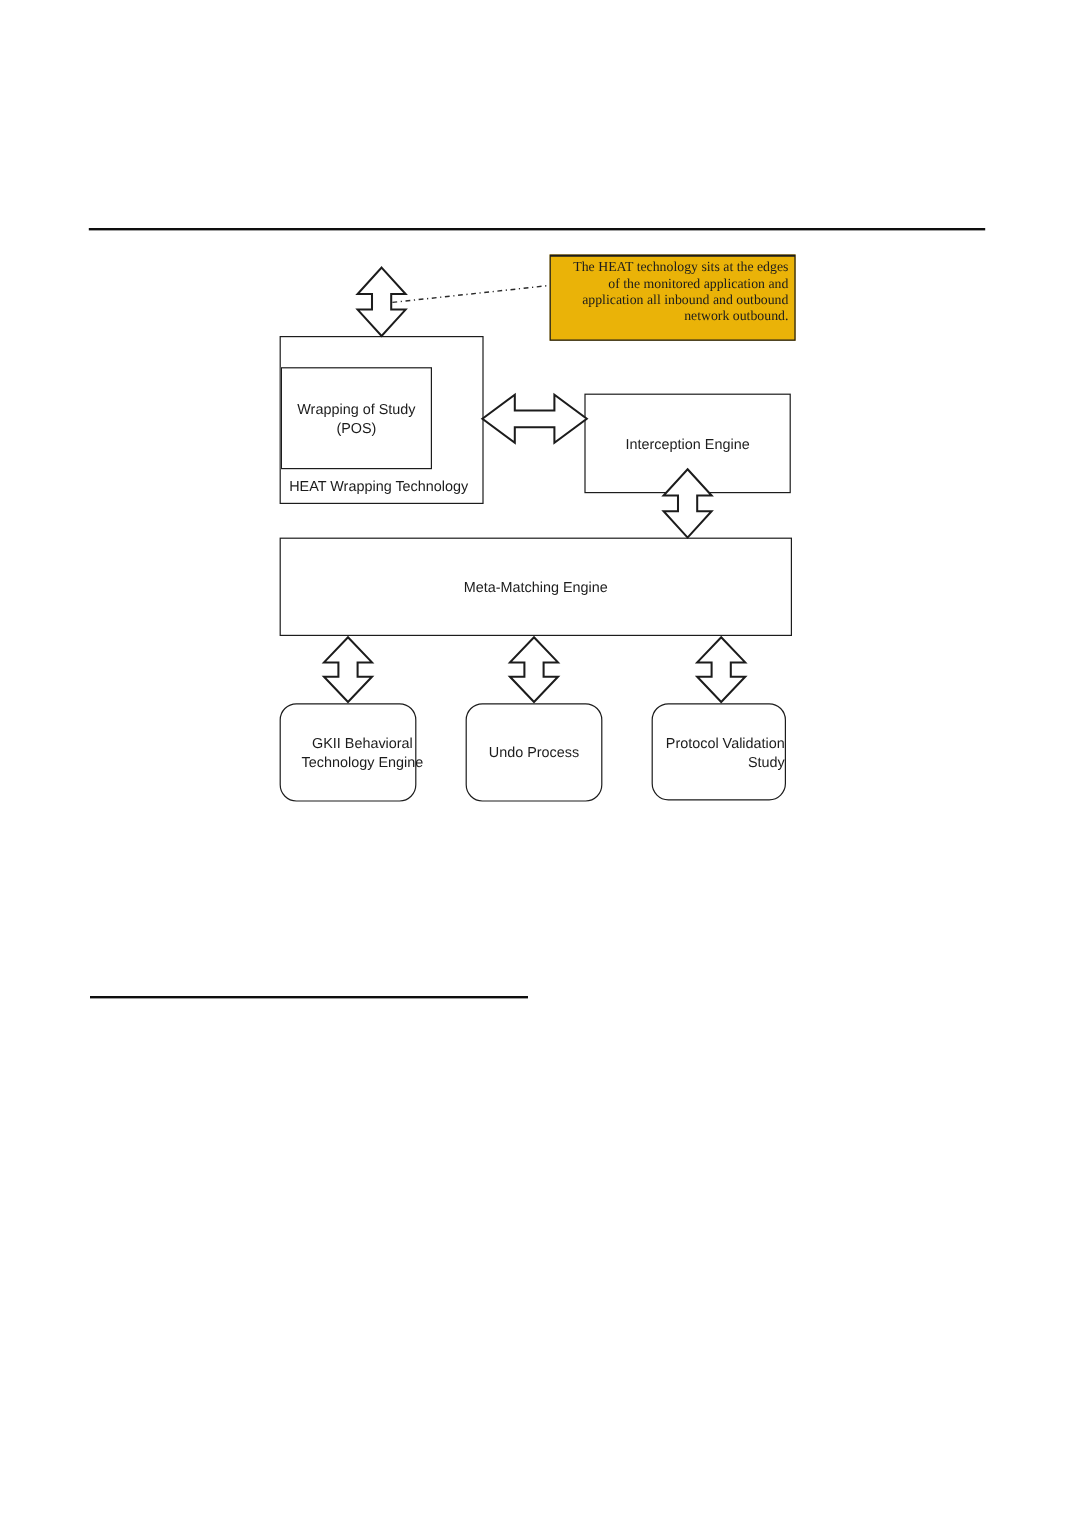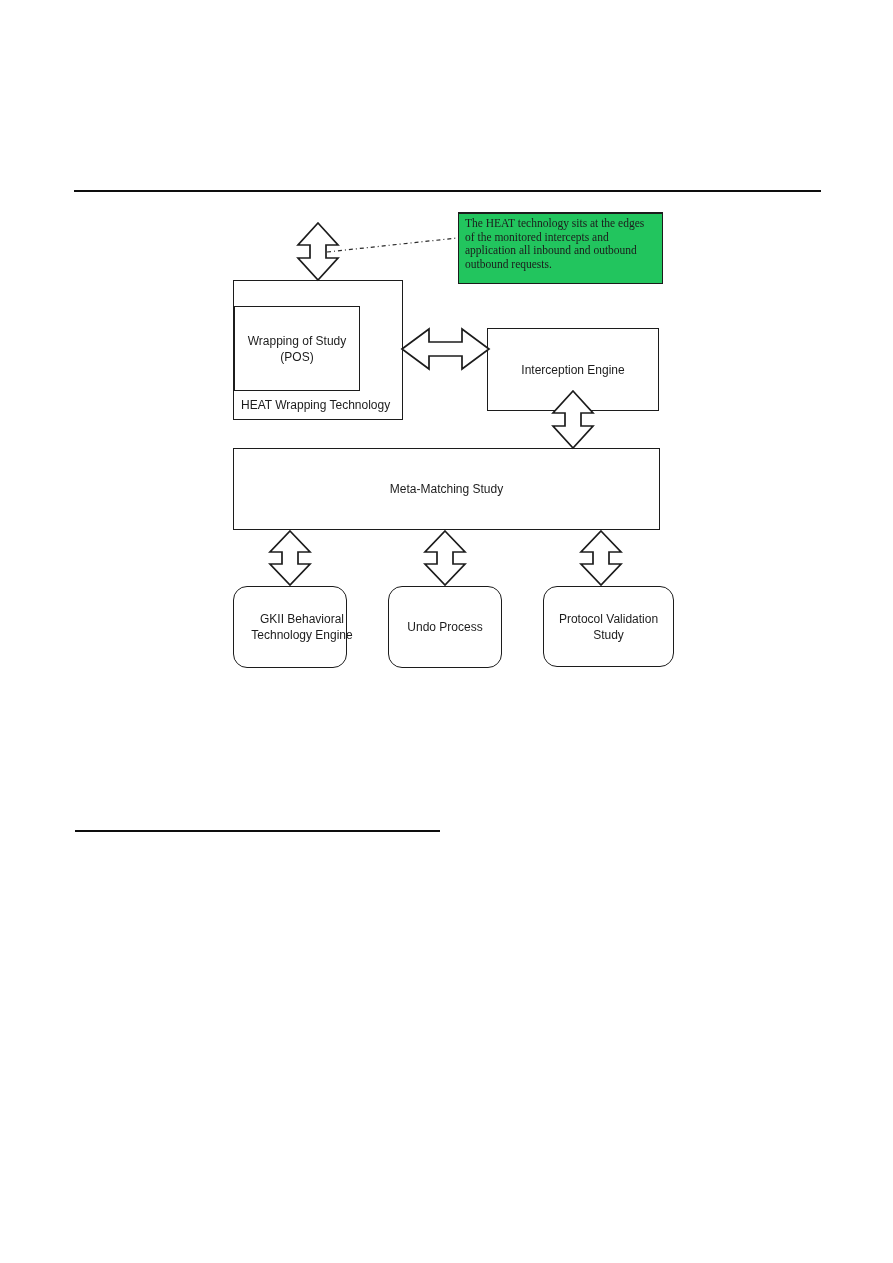--- a/index.html
+++ b/index.html
@@ -33,26 +33,26 @@
     text-align: left;
     font-size: 12px;
     line-height: 20px;
     white-space: nowrap;
   }
   .callout {
     position: absolute;
     box-sizing: border-box;
     border: 1px solid #1c1c1c;
     border-top-width: 2.5px;
-    background: #22c55e;
+    background: #eab308;
     font-family: "Liberation Serif", serif;
     font-size: 11.5px;
     line-height: 13.5px;
     padding: 3px 5px 0 6px;
-    text-align: left;
+    text-align: right;
   }
   svg.overlay {
     position: absolute;
     left: 0; top: 0;
     pointer-events: none;
   }
   .arrow { fill: #ffffff; stroke: #1c1c1c; stroke-width: 1.7; stroke-linejoin: miter; }
   .dotted { fill: none; stroke: #2a2a2a; stroke-width: 1.2; }
 </style>
 </head>
@@ -71,42 +71,42 @@
       <div>(POS)</div>
     </div>
 
     <div class="plain-label" style="left:241px; top:395px; width:166px;">HEAT Wrapping Technology</div>
 
     <div class="box" style="left:487px; top:308px; width:172px; height:83px;margin-top:20px;">
       <div>Interception Engine</div>
     </div>
 
     <div class="box" style="left:233px; top:448px; width:427px; height:82px;">
-      <div>Meta-Matching Study</div>
+      <div>Meta-Matching Engine</div>
     </div>
 
     <div class="box rounded" style="left:233px; top:586px; width:114px; height:82px;padding-left:24px;">
       <div class="nowrap">GKII Behavioral</div>
       <div class="nowrap">Technology Engine</div>
     </div>
 
     <div class="box rounded" style="left:388px; top:586px; width:114px; height:82px;">
       <div class="nowrap">Undo Process</div>
     </div>
 
-    <div class="box rounded" style="left:543px; top:586px; width:131px; height:81px;">
+    <div class="box rounded" style="left:543px; top:586px; width:112px; height:81px;align-items:flex-end;">
       <div class="nowrap">Protocol Validation</div>
       <div class="nowrap">Study</div>
     </div>
 
     <div class="callout" style="left:458px; top:212px; width:205px; height:72px;">
       <div>The HEAT technology sits at the edges</div>
-      <div>of the monitored intercepts and</div>
+      <div>of the monitored application and</div>
       <div>application all inbound and outbound</div>
-      <div>outbound requests.</div>
+      <div>network outbound.</div>
     </div>
 
     <svg class="overlay" width="893" height="1263" viewBox="0 0 893 1263">
 
       <path class="dotted" d="M327,252 L457,238" stroke-dasharray="4 3 1 3"></path>
 
       <polygon class="arrow" points="318,223 338,245 326,245 326,258 338,258 318,280 298,258 310,258 310,245 298,245"></polygon>
 
       <polygon class="arrow" points="402,349 429,329 429,342 462,342 462,329 489,349 462,369 462,356 429,356 429,369"></polygon>
 

